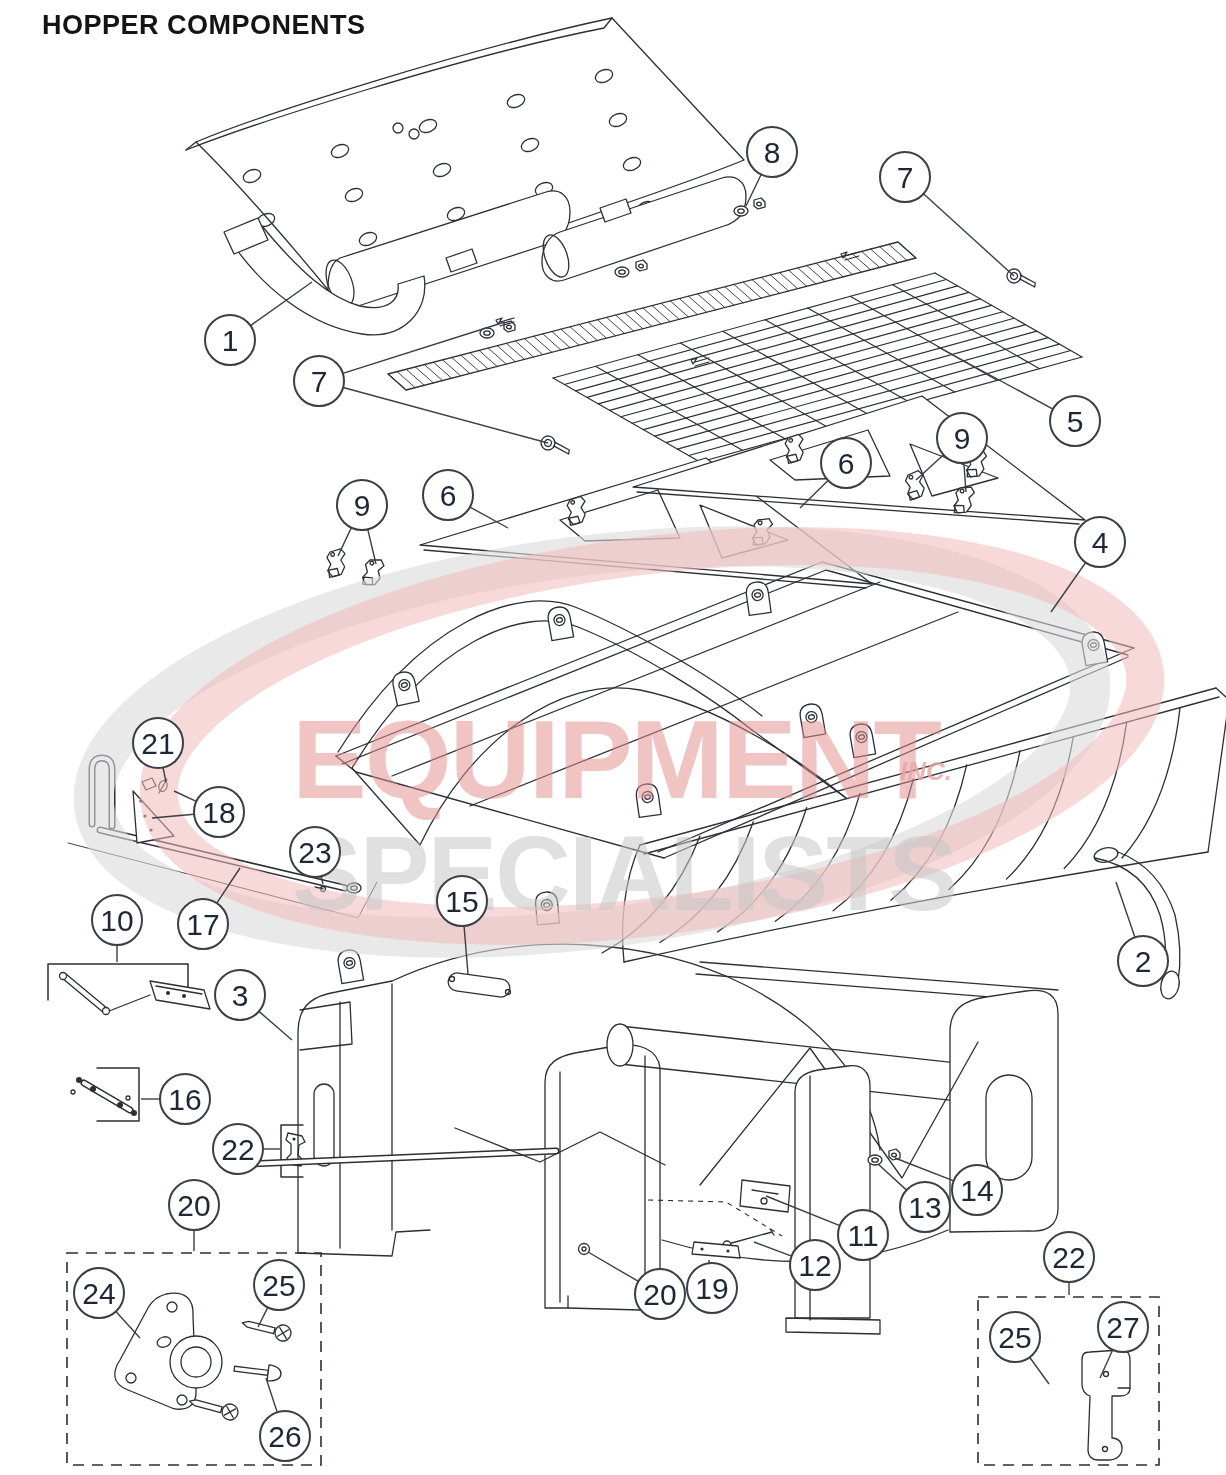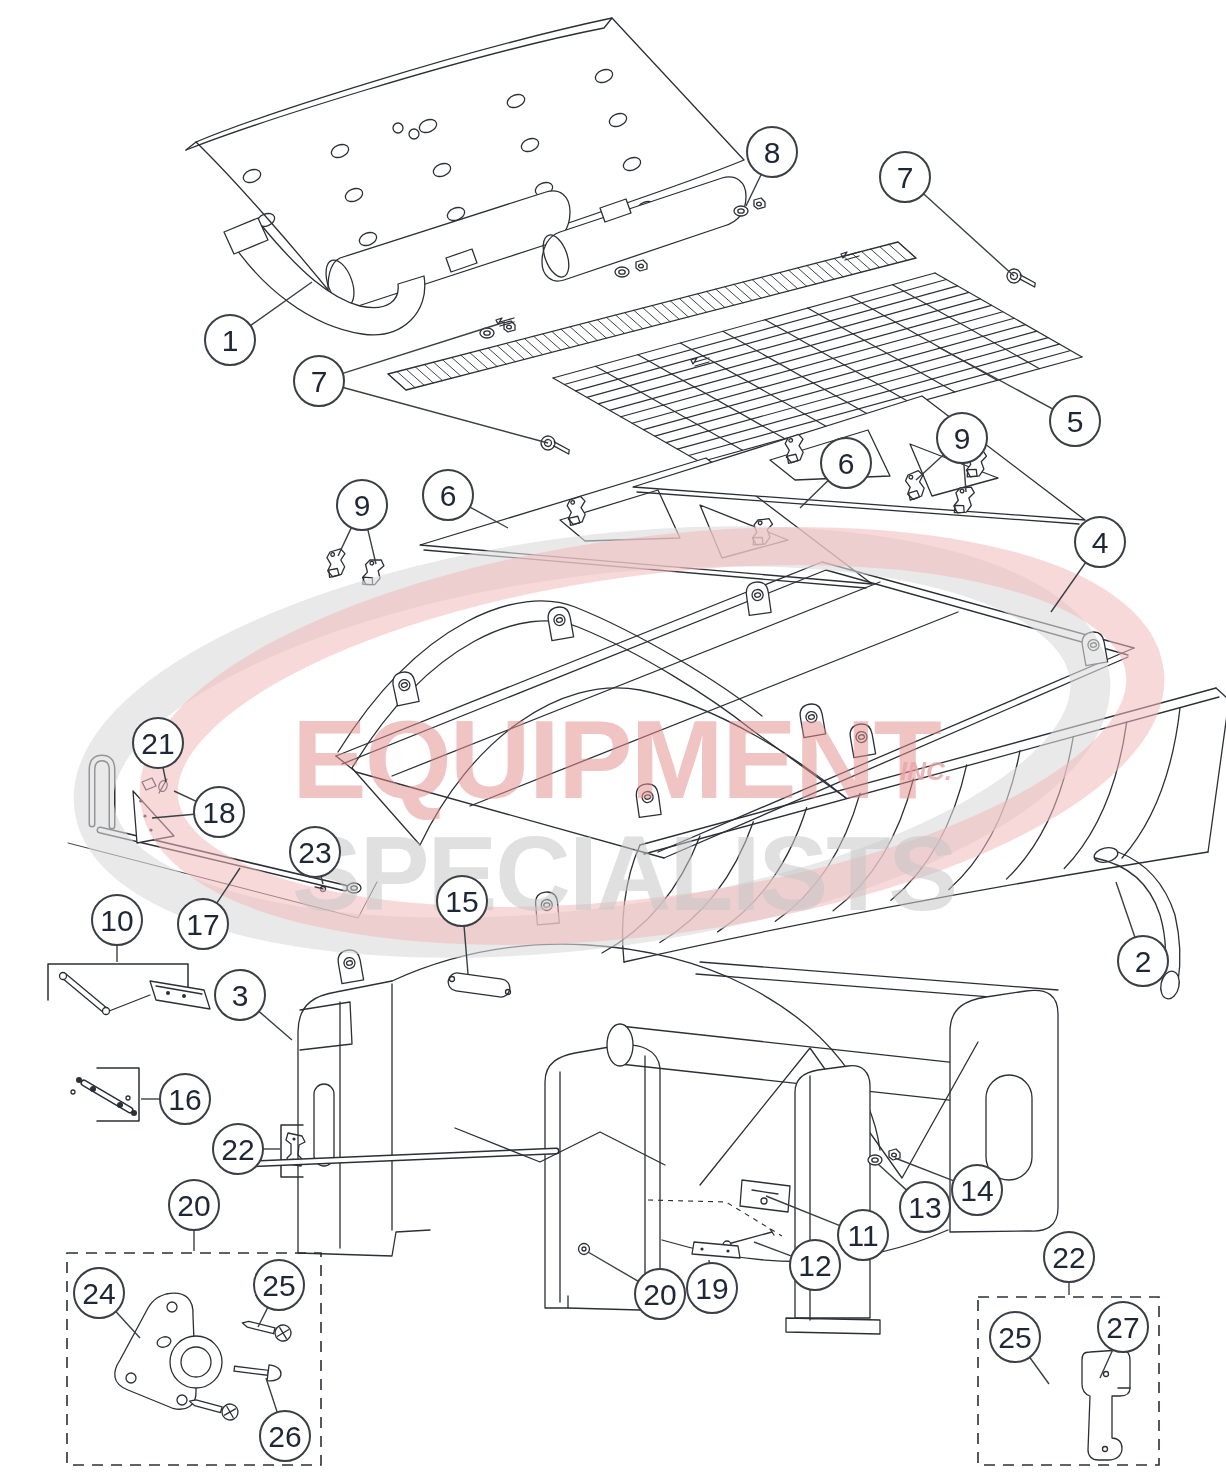--- a/index.html
+++ b/index.html
@@ -14,20 +14,21 @@
   .dash{fill:none;stroke:#2b2f36;stroke-width:1.6;stroke-dasharray:11 8;}
   .dsh{fill:none;stroke:#2b2f36;stroke-width:1.1;stroke-dasharray:5 5;}
   .t7{stroke:#2b2f36;stroke-width:7;fill:none;stroke-linecap:round;}
   .t4w{stroke:#fff;stroke-width:4;fill:none;stroke-linecap:round;}
   .dot{fill:#2b2f36;stroke:none;}
 </style>
 </head>
 <body>
 
 <div class="stage">
+  <h1>HOPPER COMPONENTS</h1>
 
   <svg id="art" width="1226" height="1475" viewBox="0 0 1226 1475">
     <defs>
 
       <g id="gw">
           <ellipse rx="7" ry="5" class="fw"></ellipse>
           <ellipse rx="3.2" ry="2.2" class="ln"></ellipse>
         </g>
 
       <g id="gn">

